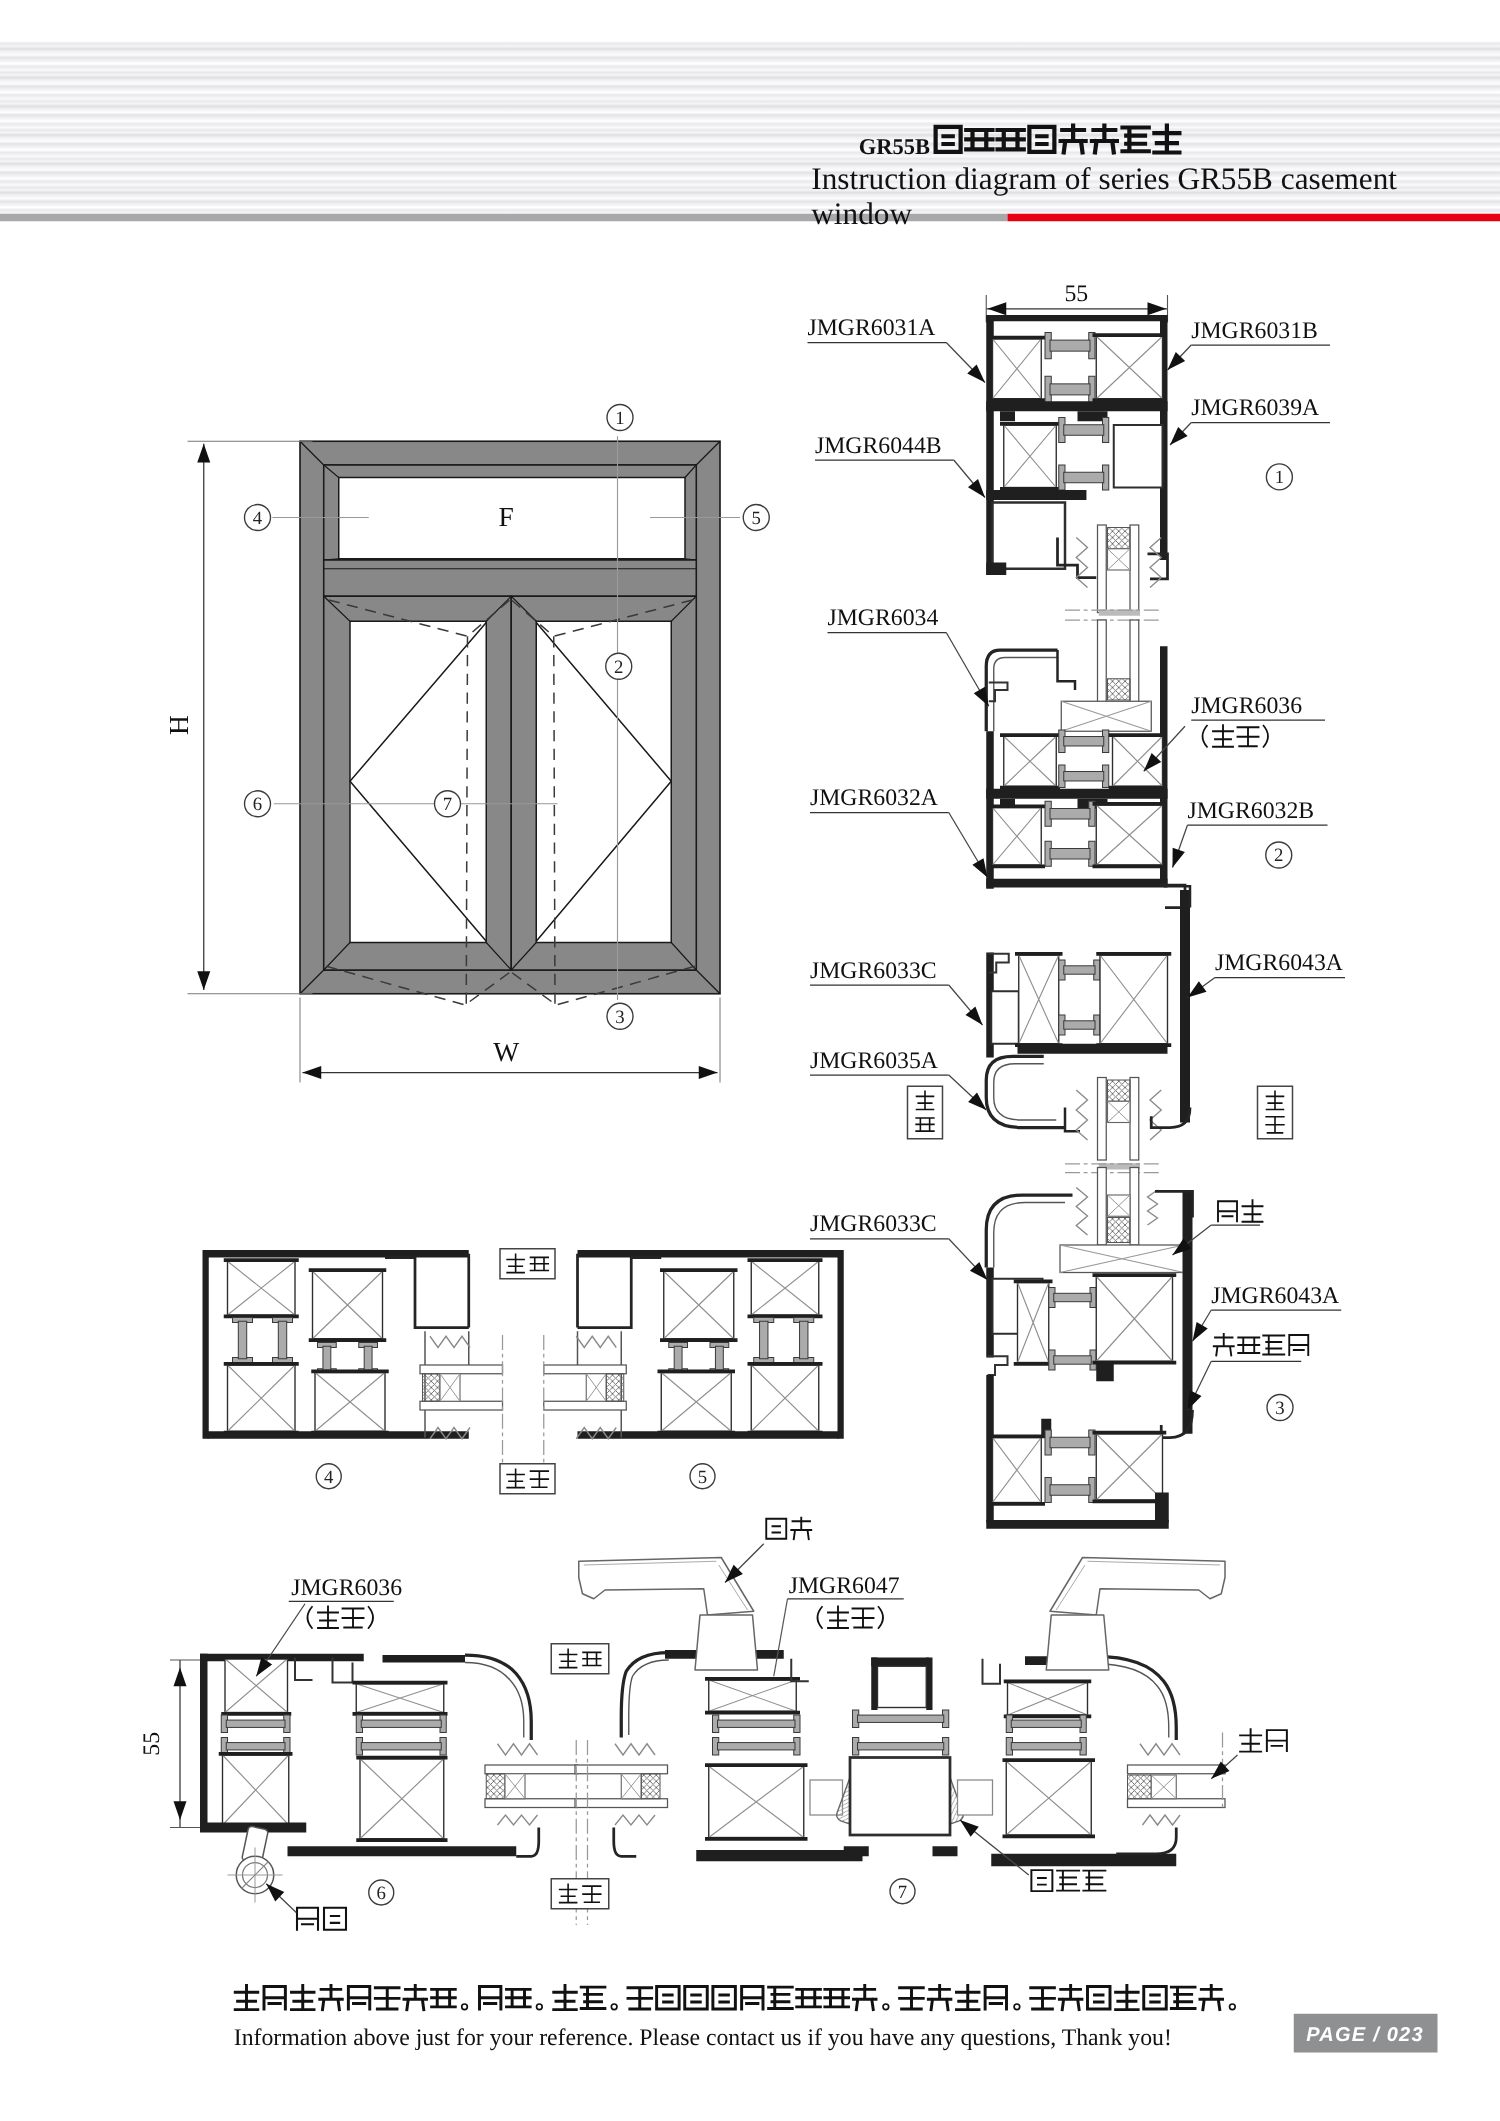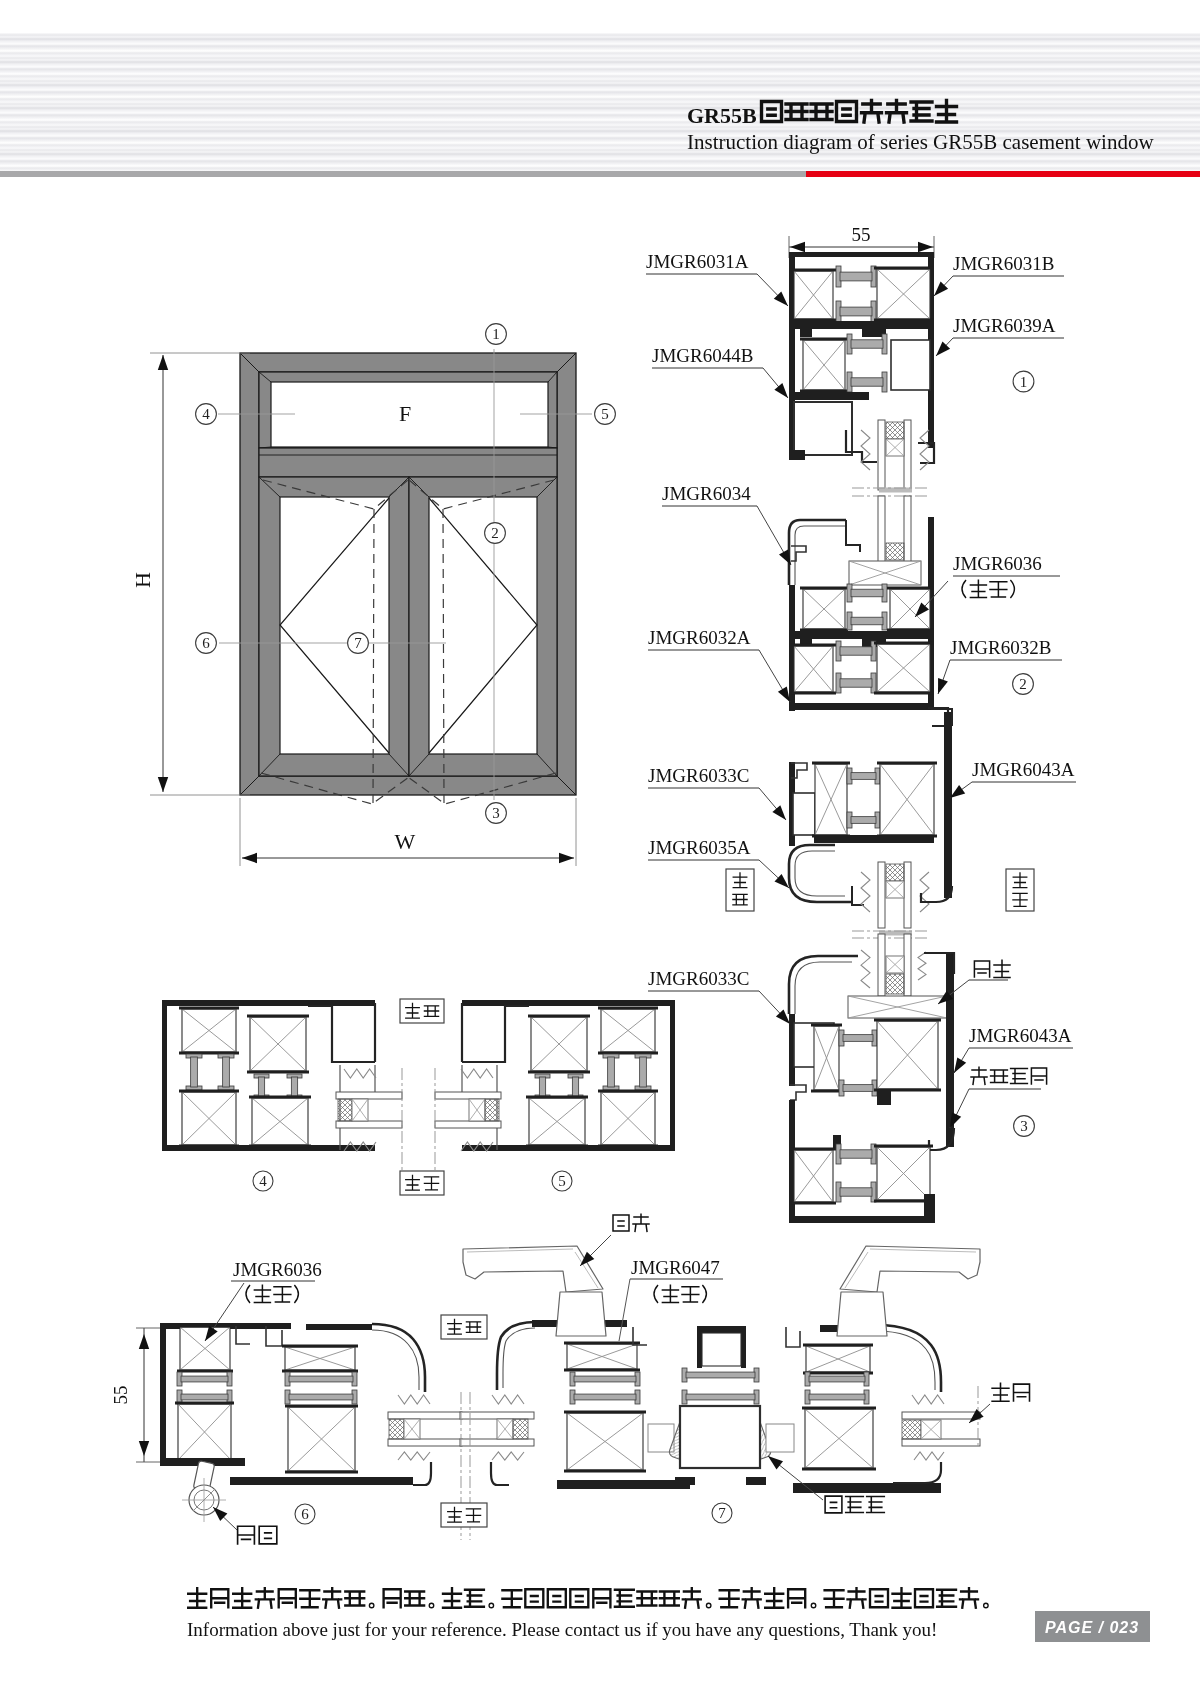--- a/index.html
+++ b/index.html
@@ -11,32 +11,32 @@
 </style></head>
 <body>
 <div id="page">
 
 <div id="stripes"></div>
 
 <div id="divgray"></div>
 
 <div id="divred"></div>
 
-<div class="t" style="left:687px;top:98px;font-size:22px;font-weight:bold;">GR55B<svg width="212" height="29" style="vertical-align:-4px">
+<div class="t" style="left:687px;top:98px;font-size:18px;font-weight:bold;">GR55B<svg width="212" height="29" style="vertical-align:-4px">
         <path d="M4.5 3.5 L24.5 3.5 M4.5 3.5 L4.5 23.5 M24.5 3.5 L24.5 23.5 M4.5 23.5 L24.5 23.5 M10.8 11.0 L18.2 11.0 M10.8 17.2 L18.2 17.2 " stroke="#111" stroke-width="3.38" fill="none" stroke-linecap="square"></path>
         <path d="M29.0 6.0 L50.0 6.0 M29.0 21.5 L50.0 21.5 M34.0 6.0 L34.0 21.5 M45.0 6.0 L45.0 21.5 M29.0 13.5 L50.0 13.5 " stroke="#111" stroke-width="3.38" fill="none" stroke-linecap="square"></path>
         <path d="M54.0 6.0 L75.0 6.0 M54.0 21.5 L75.0 21.5 M59.0 6.0 L59.0 21.5 M70.0 6.0 L70.0 21.5 M54.0 13.5 L75.0 13.5 " stroke="#111" stroke-width="3.38" fill="none" stroke-linecap="square"></path>
         <path d="M79.5 3.5 L99.5 3.5 M79.5 3.5 L79.5 23.5 M99.5 3.5 L99.5 23.5 M79.5 23.5 L99.5 23.5 M85.8 11.0 L93.2 11.0 M85.8 17.2 L93.2 17.2 " stroke="#111" stroke-width="3.38" fill="none" stroke-linecap="square"></path>
         <path d="M105.8 6.0 L123.2 6.0 M114.5 2.5 L114.5 14.8 M104.5 14.8 L124.5 14.8 M108.2 14.8 L107.0 24.0 M120.8 14.8 L122.0 24.0 " stroke="#111" stroke-width="3.38" fill="none" stroke-linecap="square"></path>
         <path d="M130.8 6.0 L148.2 6.0 M139.5 2.5 L139.5 14.8 M129.5 14.8 L149.5 14.8 M133.2 14.8 L132.0 24.0 M145.8 14.8 L147.0 24.0 " stroke="#111" stroke-width="3.38" fill="none" stroke-linecap="square"></path>
         <path d="M154.0 4.0 L175.0 4.0 M157.0 10.5 L172.0 10.5 M157.0 17.0 L172.0 17.0 M154.0 23.0 L175.0 23.0 M159.5 4.0 L159.5 23.0 " stroke="#111" stroke-width="3.38" fill="none" stroke-linecap="square"></path>
         <path d="M189.5 2.5 L189.5 24.0 M179.5 8.5 L199.5 8.5 M181.5 16.5 L197.5 16.5 M179.5 24.0 L199.5 24.0 " stroke="#111" stroke-width="3.38" fill="none" stroke-linecap="square"></path>
       </svg></div>
 
-<div class="t" style="left:687px;top:130px;font-size:21px;">Instruction diagram of series GR55B casement window</div>
+<div class="t" style="left:649px;top:130px;font-size:25px;">Instruction diagram of series GR55B casement window</div>
 
 <svg width="1200" height="1697" style="position:absolute;left:0;top:0">
 <defs>
 <pattern id="hx" width="5" height="5" patternUnits="userSpaceOnUse">
 <path d="M0 0 L5 5 M5 0 L0 5" stroke="#666" stroke-width="0.7"></path>
 </pattern>
 <pattern id="hl" width="4" height="4" patternUnits="userSpaceOnUse">
 <path d="M0 4 L4 0" stroke="#999" stroke-width="0.8"></path>
 </pattern>
 </defs>

